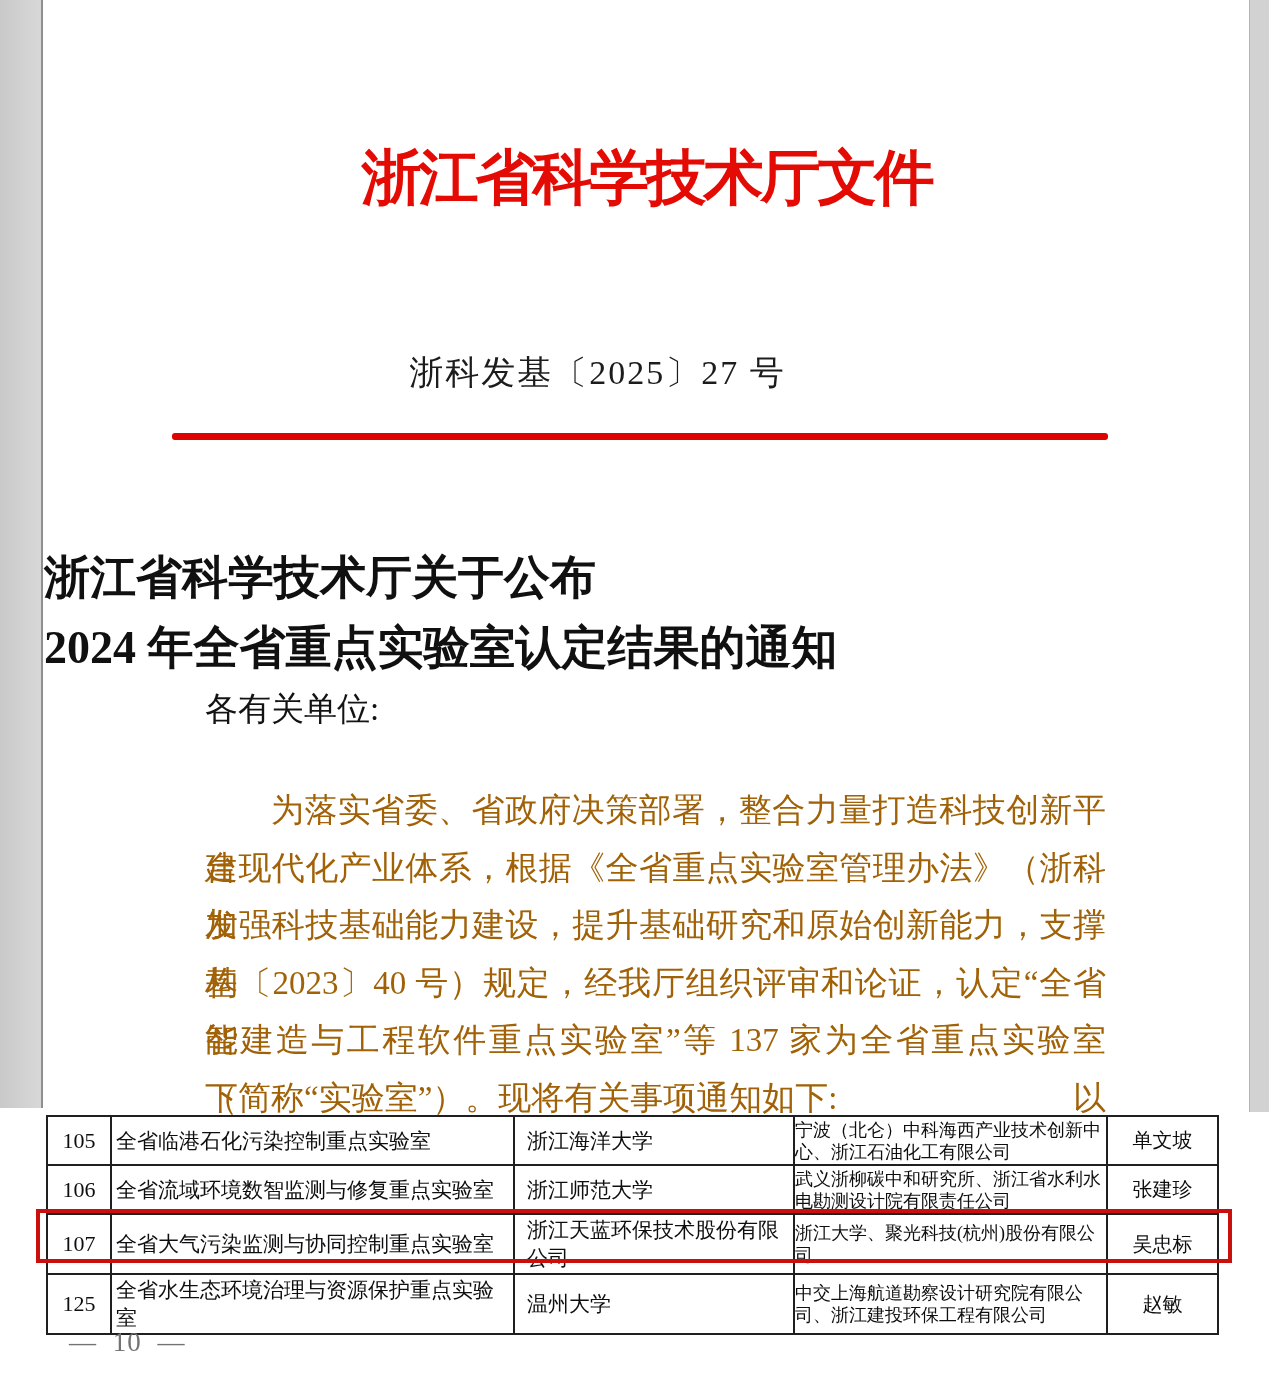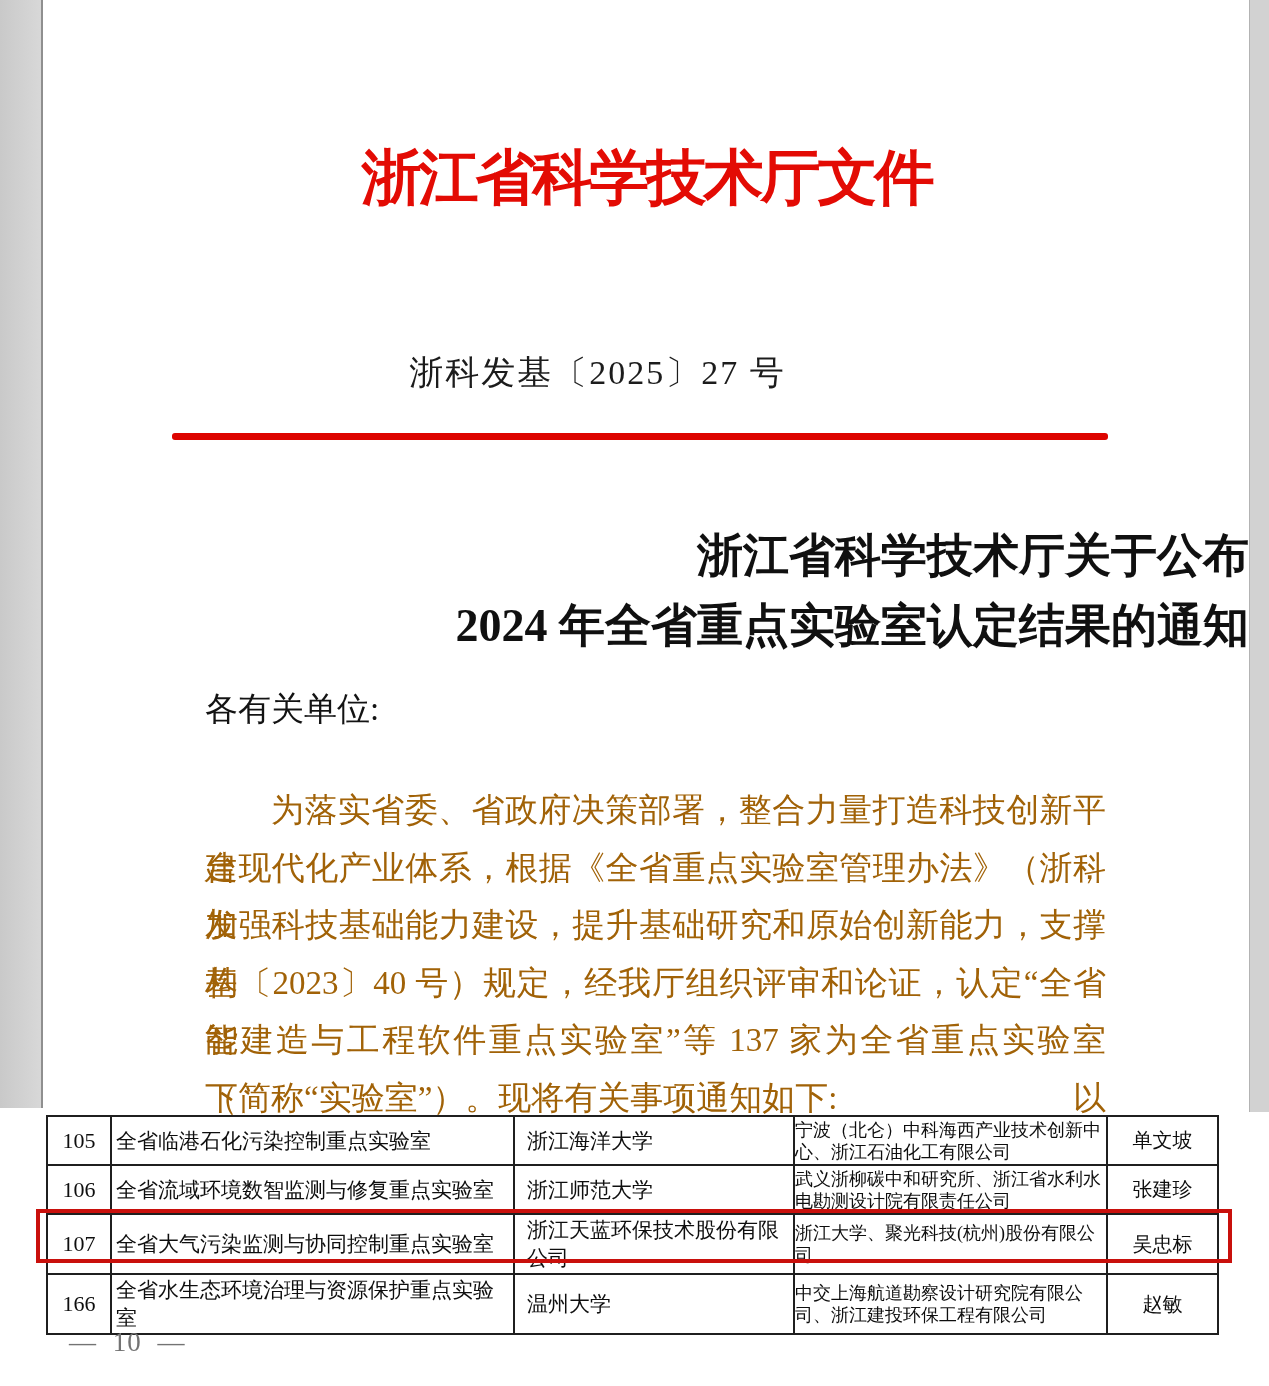--- a/index.html
+++ b/index.html
@@ -51,23 +51,23 @@
   }
   .red-rule {
     position: absolute;
     left: 172px; top: 433px;
     width: 936px; height: 7px;
     background: var(--rule-red);
     border-radius: 3px;
   }
   .doc-title {
     position: absolute;
-    left: 44px; top: 521px;
+    left: 44px; top: 543px;
     width: 1205px;
-    text-align: right;
+    text-align: left;
     font-size: 46px;
     font-weight: bold;
     line-height: 70px;
     color: #101010;
     white-space: nowrap;
   }
   .salutation {
     position: absolute;
     left: 205px; top: 687px;
     font-size: 33px;
@@ -175,21 +175,21 @@
       <td class="cell-director">张建珍</td>
     </tr>
     <tr>
       <td class="cell-no">107</td>
       <td class="cell-lab">全省大气污染监测与协同控制重点实验室</td>
       <td class="cell-inst">浙江天蓝环保技术股份有限公司</td>
       <td class="cell-partners">浙江大学、聚光科技(杭州)股份有限公司</td>
       <td class="cell-director">吴忠标</td>
     </tr>
     <tr>
-      <td class="cell-no">166</td>
+      <td class="cell-no">125</td>
       <td class="cell-lab">全省水生态环境治理与资源保护重点实验室</td>
       <td class="cell-inst">温州大学</td>
       <td class="cell-partners">中交上海航道勘察设计研究院有限公司、浙江建投环保工程有限公司</td>
       <td class="cell-director">赵敏</td>
     </tr>
   </tbody>
 </table>
 
 <div class="highlight-box"></div>
 

